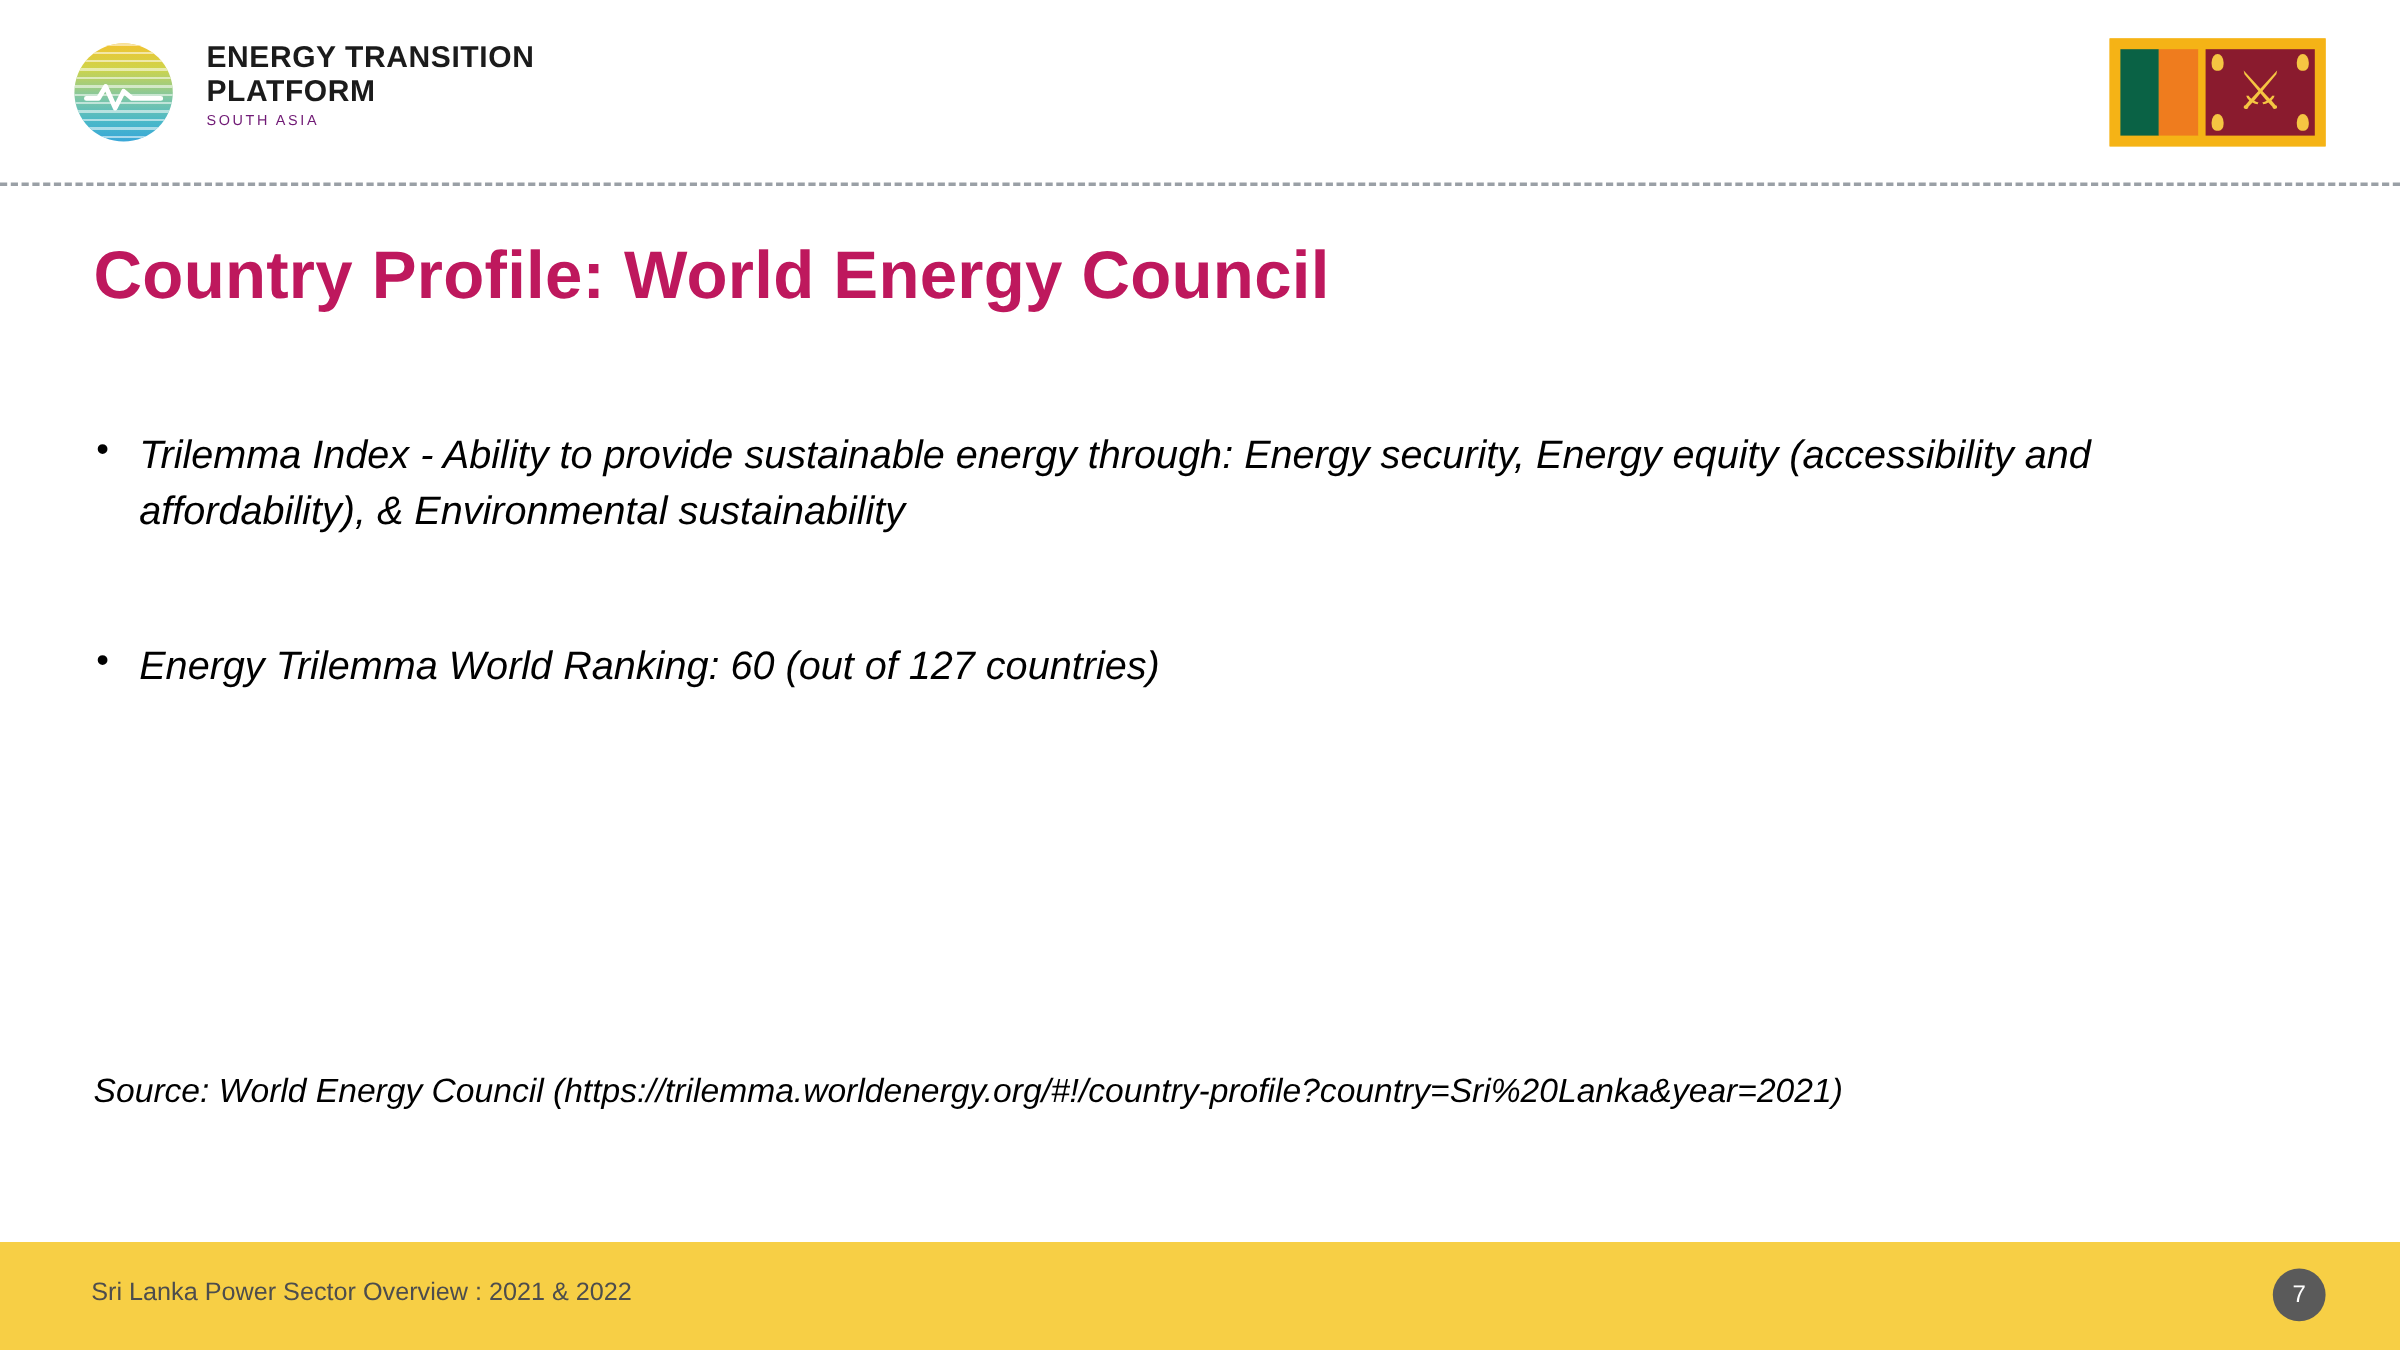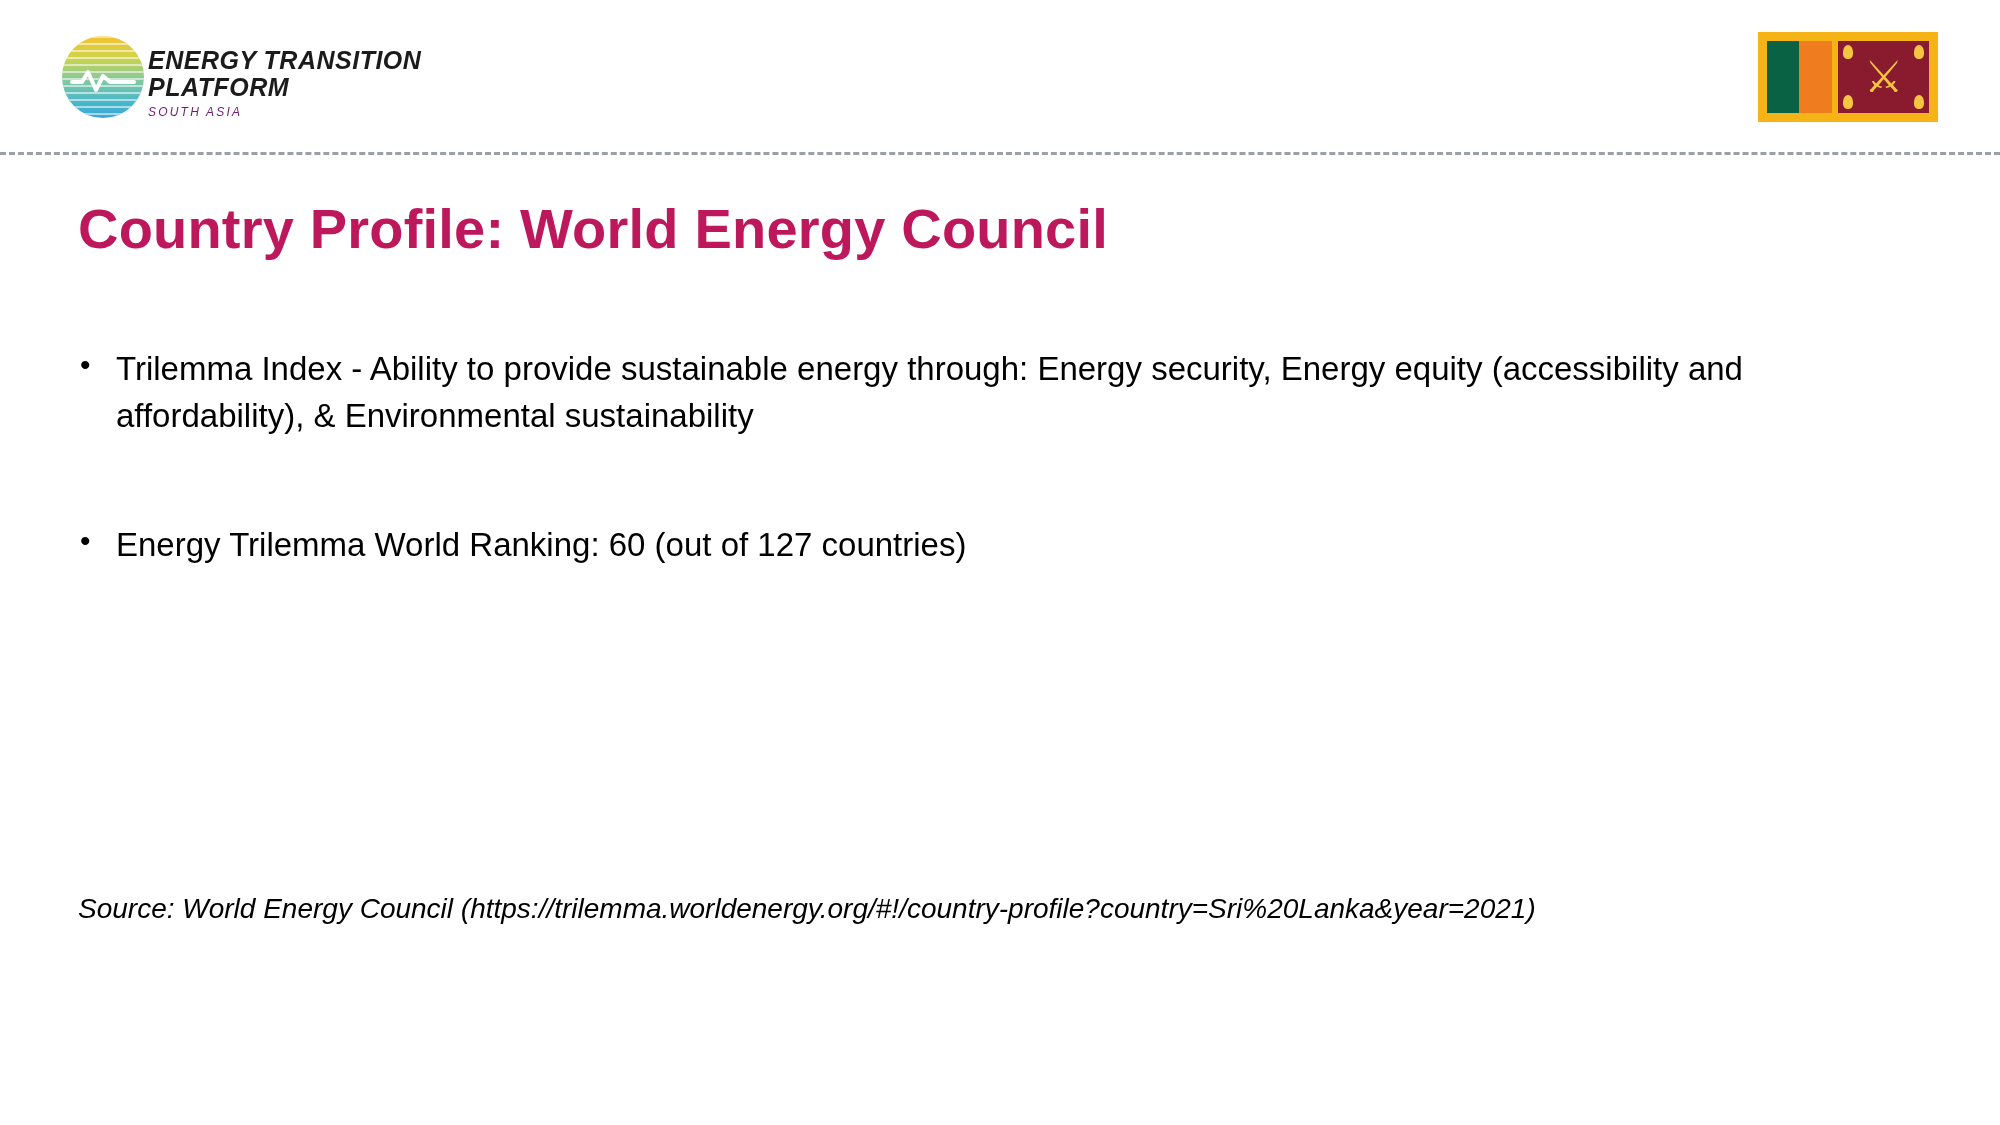--- a/index.html
+++ b/index.html
@@ -22,23 +22,22 @@
     position: absolute;
     top: 0; left: 0;
     width: 2000px;
     height: 152px;
   }
   .logo-wrap {
     position: absolute;
     left: 62px;
     top: 36px;
     display: flex;
-    align-items: flex-end;
-    gap: 4px;
-    font-style: italic;
+    align-items: flex-start;
+    gap: 28px;
   }
   .logo-mark {
     position: relative;
     width: 82px;
     height: 82px;
     border-radius: 50%;
     background: linear-gradient(180deg, #f2c230 0%, #cfd44a 26%, #7fc7a6 56%, #49b8c9 80%, #3aa7d8 100%);
     overflow: hidden;
   }
   .logo-mark .ring {
@@ -127,22 +126,23 @@
     top: 196px;
     font-size: 56px;
     font-weight: bold;
     color: #be185d;
     letter-spacing: 0.2px;
   }
 
   .bullets {
     position: absolute;
     left: 78px;
-    top: 346px;
+    top: 356px;
     width: 1840px;
+    font-style: italic;
   }
   .bullet {
     position: relative;
     padding-left: 38px;
     font-size: 33px;
     line-height: 1.42;
     color: #000000;
     margin-bottom: 82px;
     max-width: 1790px;
   }
@@ -235,14 +235,18 @@
 
   <h1 class="title">Country Profile: World Energy Council</h1>
 
   <div class="bullets">
     <div class="bullet">Trilemma Index - Ability to provide sustainable energy through: Energy security, Energy equity (accessibility and affordability), &amp; Environmental sustainability</div>
     <div class="bullet">Energy Trilemma World Ranking: 60 (out of 127 countries)</div>
   </div>
 
   <div class="source">Source: World Energy Council (https://trilemma.worldenergy.org/#!/country-profile?country=Sri%20Lanka&amp;year=2021)</div>
 
+  <div class="footer">
+    <span class="footer-text">Sri Lanka Power Sector Overview : 2021 &amp; 2022</span>
+    <span class="page-badge">7</span>
+  </div>
 
 </div>
 
 </body></html>

